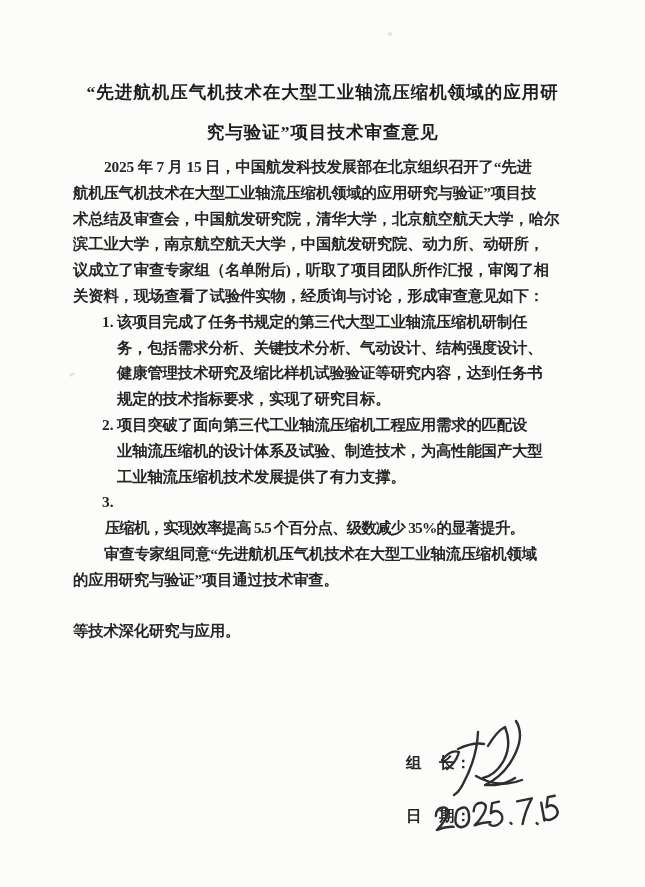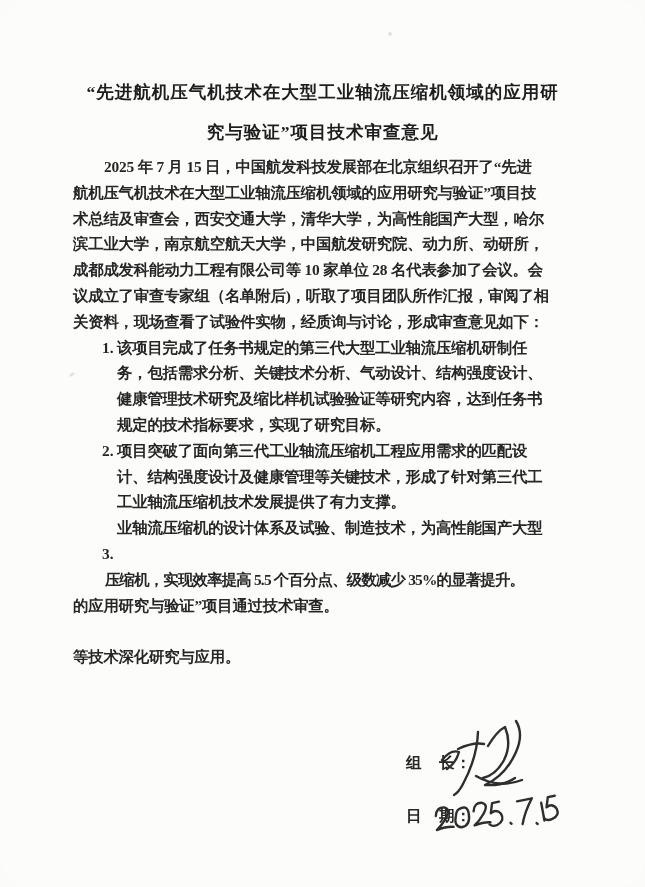--- a/index.html
+++ b/index.html
@@ -44,47 +44,46 @@
   <div class="artifact" style="left:69px;top:373px;width:6px;height:3px;transform:rotate(-30deg);"></div>
 
   <div class="title">
     <div>“先进航机压气机技术在大型工业轴流压缩机领域的应用研</div>
     <div>究与验证”项目技术审查意见</div>
   </div>
 
   <div class="body-text">
     <div class="ln indent">2025 年 7 月 15 日，中国航发科技发展部在北京组织召开了“先进</div>
     <div class="ln">航机压气机技术在大型工业轴流压缩机领域的应用研究与验证”项目技</div>
-    <div class="ln">术总结及审查会，西安交通大学，清华大学，为高性能国产大型，哈尔</div>
+    <div class="ln">术总结及审查会，中国航发研究院，清华大学，北京航空航天大学，哈尔</div>
     <div class="ln">滨工业大学，南京航空航天大学，中国航发研究院、动力所、动研所，</div>
-    <div class="ln">成都成发科能动力工程有限公司等 10 家单位 28 名代表参加了会议。会</div>
     <div class="ln">议成立了审查专家组（名单附后)，听取了项目团队所作汇报，审阅了相</div>
     <div class="ln">关资料，现场查看了试验件实物，经质询与讨论，形成审查意见如下：</div>
 
     <div class="ln li-first">
       <span class="num">1.</span>
       <span>该项目完成了任务书规定的第三代大型工业轴流压缩机研制任</span>
     </div>
     <div class="ln li-cont">务，包括需求分析、关键技术分析、气动设计、结构强度设计、</div>
     <div class="ln li-cont">健康管理技术研究及缩比样机试验验证等研究内容，达到任务书</div>
     <div class="ln li-cont">规定的技术指标要求，实现了研究目标。</div>
 
     <div class="ln li-first">
       <span class="num">2.</span>
       <span>项目突破了面向第三代工业轴流压缩机工程应用需求的匹配设</span>
     </div>
-    <div class="ln li-cont">计、结构强度设计及健康管理等关键技术，形成了针对第三代工</div>
+    <div class="ln li-cont">业轴流压缩机的设计体系及试验、制造技术，为高性能国产大型</div>
     <div class="ln li-cont">工业轴流压缩机技术发展提供了有力支撑。</div>
-    <div class="ln li-cont">业轴流压缩机的设计体系及试验、制造技术，为高性能国产大型</div>
 
     <div class="ln li-first">
       <span class="num">3.</span>
     </div>
     <div class="ln li-tight">压缩机，实现效率提高 5.5 个百分点、级数减少 35%的显著提升。</div>
 
+    <div class="ln indent">审查专家组同意“先进航机压气机技术在大型工业轴流压缩机领域</div>
     <div class="ln">的应用研究与验证”项目通过技术审查。</div>
 
     <div class="ln spacer"></div>
 
     <div class="ln">等技术深化研究与应用。</div>
   </div>
 
   <div class="sig-label" style="top:753px;">组　长：</div>
   <div class="sig-label" style="top:806px;">日　期：</div>
 

